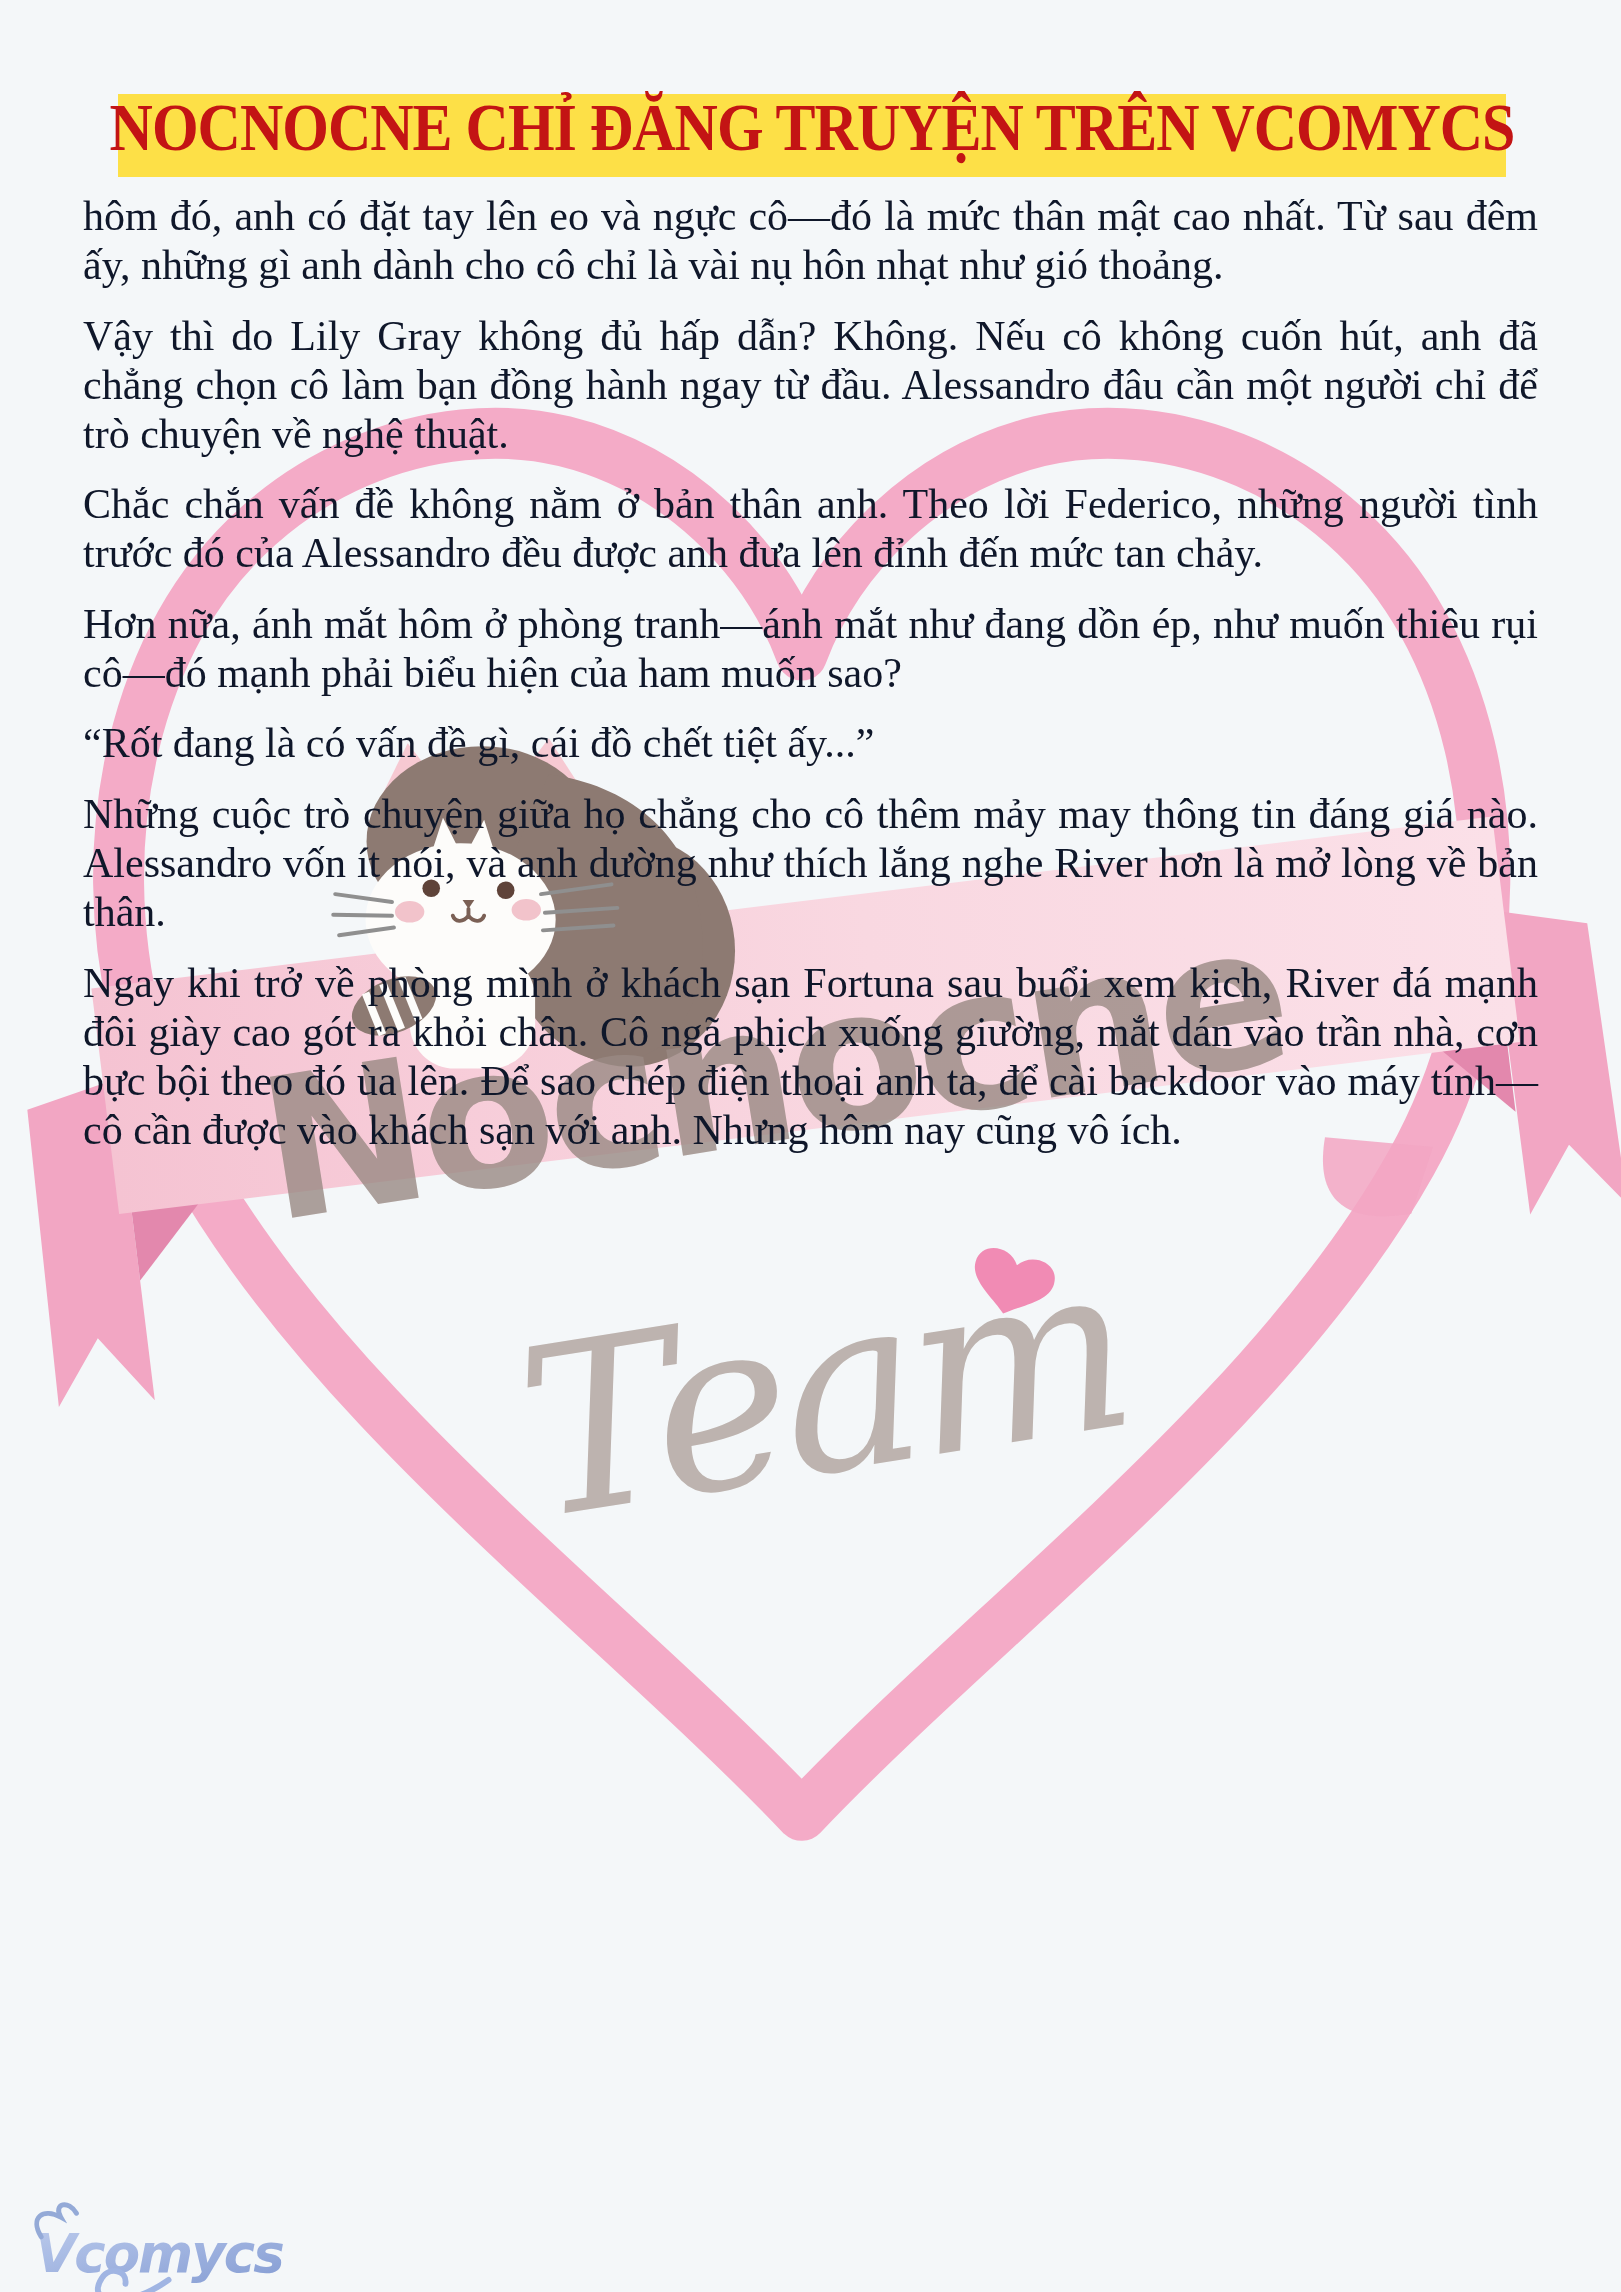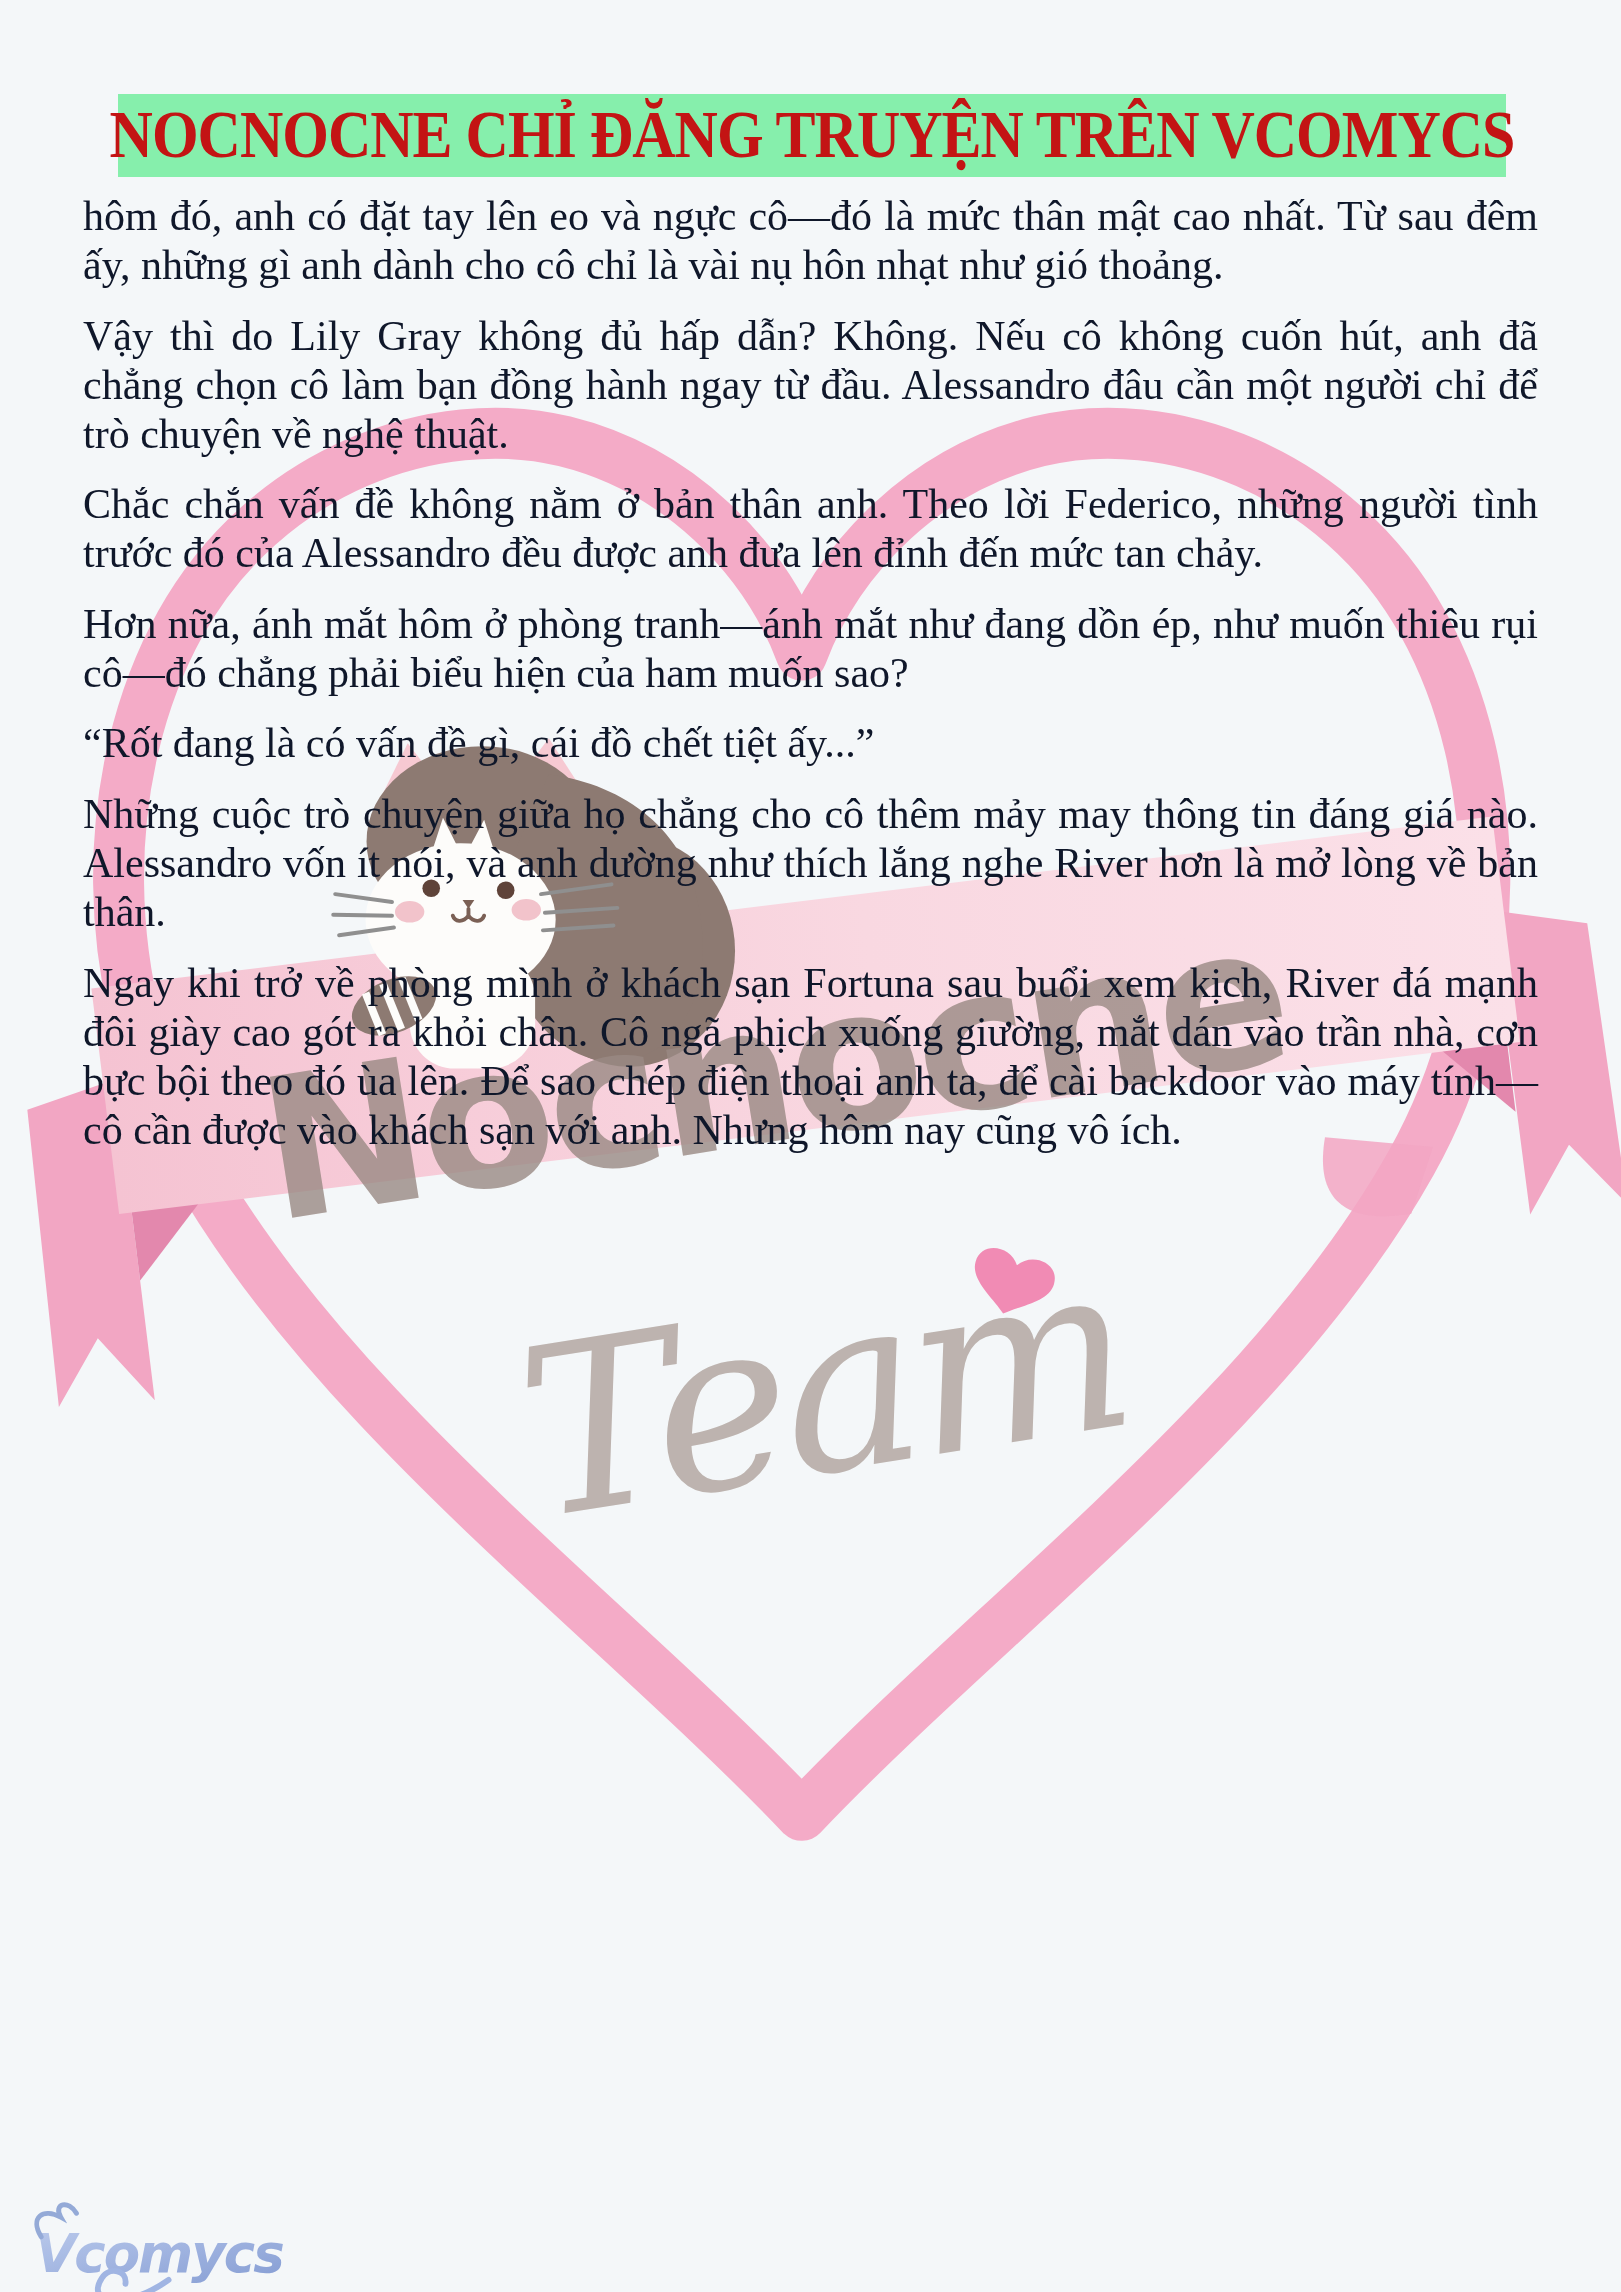--- a/index.html
+++ b/index.html
@@ -10,22 +10,22 @@
     overflow:hidden;
     font-family:"Liberation Serif", serif;
   }
   .watermark {
     position:absolute; left:0; top:0;
     width:1621px; height:2293px;
   }
   .content { position:absolute; left:0; top:0; width:1621px; height:2293px; }
   .header-banner {
     position:absolute; top:94px; left:118px; width:1388px; height:83px;
-    background:#86efac;
-    display:flex; align-items:center; justify-content:center;
+    background:#fde047;
+    display:flex; align-items:flex-start; justify-content:center;
   }
   .header-text {
     font-family:"Liberation Serif", serif;
     font-weight:bold;
     font-size:60px;
     color:#c31414;
     white-space:nowrap;
     letter-spacing:-1px;
     transform:scaleY(1.12);
   }
@@ -155,21 +155,21 @@
 
   <div class="content">
     <div class="header-banner">
       <span class="header-text">NOCNOCNE CHỈ ĐĂNG TRUYỆN TRÊN VCOMYCS</span>
     </div>
 
     <div class="body-text">
       <p>hôm đó, anh có đặt tay lên eo và ngực cô—đó là mức thân mật cao nhất. Từ sau đêm ấy, những gì anh dành cho cô chỉ là vài nụ hôn nhạt như gió thoảng.</p>
       <p>Vậy thì do Lily Gray không đủ hấp dẫn? Không. Nếu cô không cuốn hút, anh đã chẳng chọn cô làm bạn đồng hành ngay từ đầu. Alessandro đâu cần một người chỉ để trò chuyện về nghệ thuật.</p>
       <p>Chắc chắn vấn đề không nằm ở bản thân anh. Theo lời Federico, những người tình trước đó của Alessandro đều được anh đưa lên đỉnh đến mức tan chảy.</p>
-      <p>Hơn nữa, ánh mắt hôm ở phòng tranh—ánh mắt như đang dồn ép, như muốn thiêu rụi cô—đó chẳng phải biểu hiện của ham muốn sao?</p>
+      <p>Hơn nữa, ánh mắt hôm ở phòng tranh—ánh mắt như đang dồn ép, như muốn thiêu rụi cô—đó mạnh phải biểu hiện của ham muốn sao?</p>
       <p>“Rốt đang là có vấn đề gì, cái đồ chết tiệt ấy...”</p>
       <p>Những cuộc trò chuyện giữa họ chẳng cho cô thêm mảy may thông tin đáng giá nào. Alessandro vốn ít nói, và anh dường như thích lắng nghe River hơn là mở lòng về bản thân.</p>
       <p>Ngay khi trở về phòng mình ở khách sạn Fortuna sau buổi xem kịch, River đá mạnh đôi giày cao gót ra khỏi chân. Cô ngã phịch xuống giường, mắt dán vào trần nhà, cơn bực bội theo đó ùa lên. Để sao chép điện thoại anh ta, để cài backdoor vào máy tính—cô cần được vào khách sạn với anh. Nhưng hôm nay cũng vô ích.</p>
     </div>
   </div>
 
 </div>
 
 
 </body></html>

